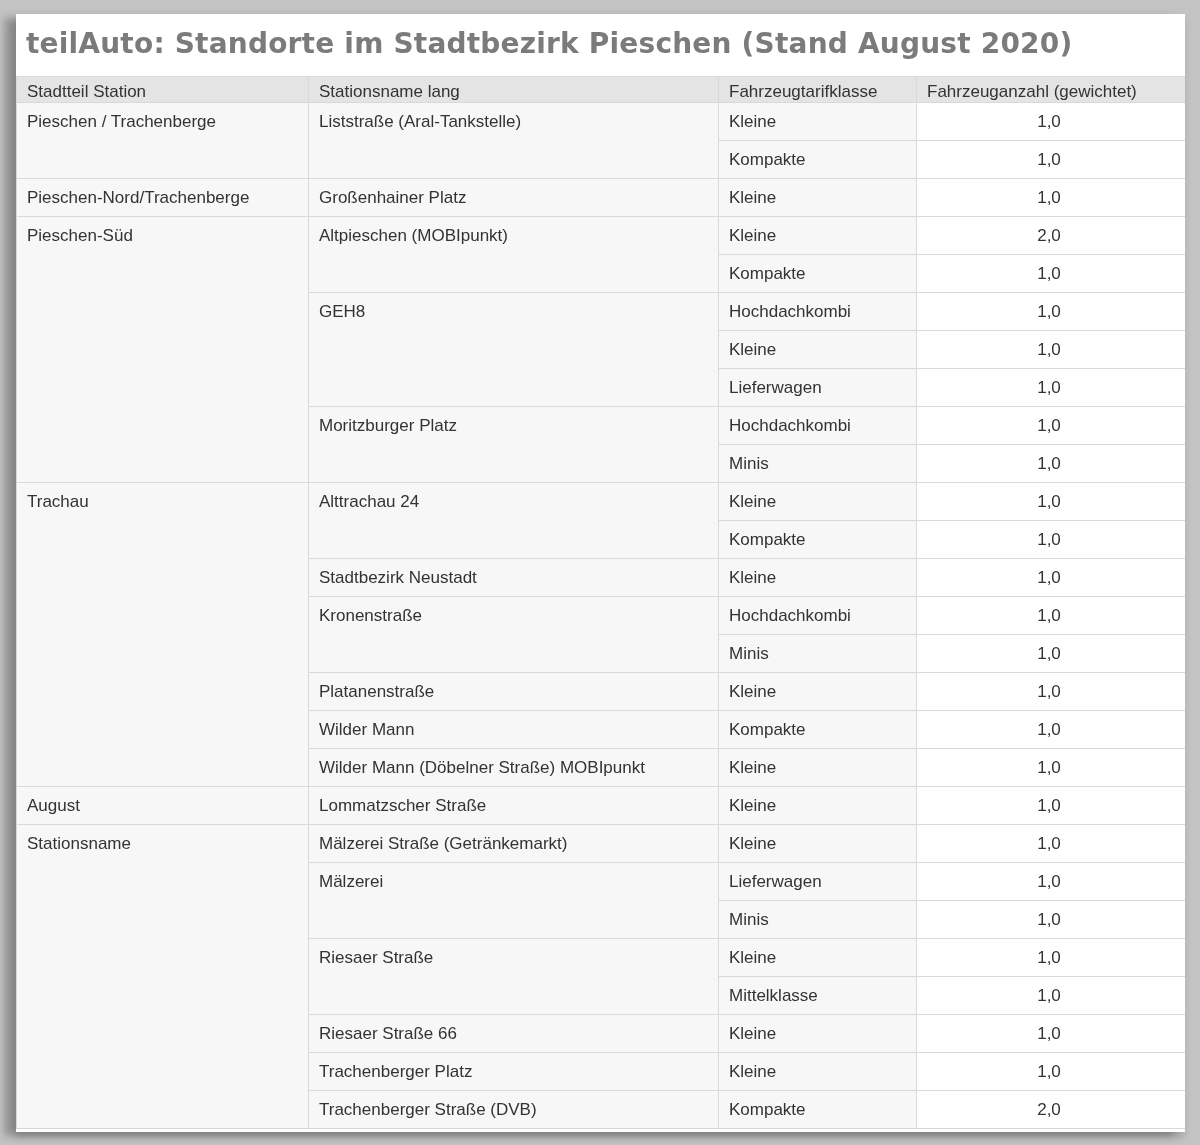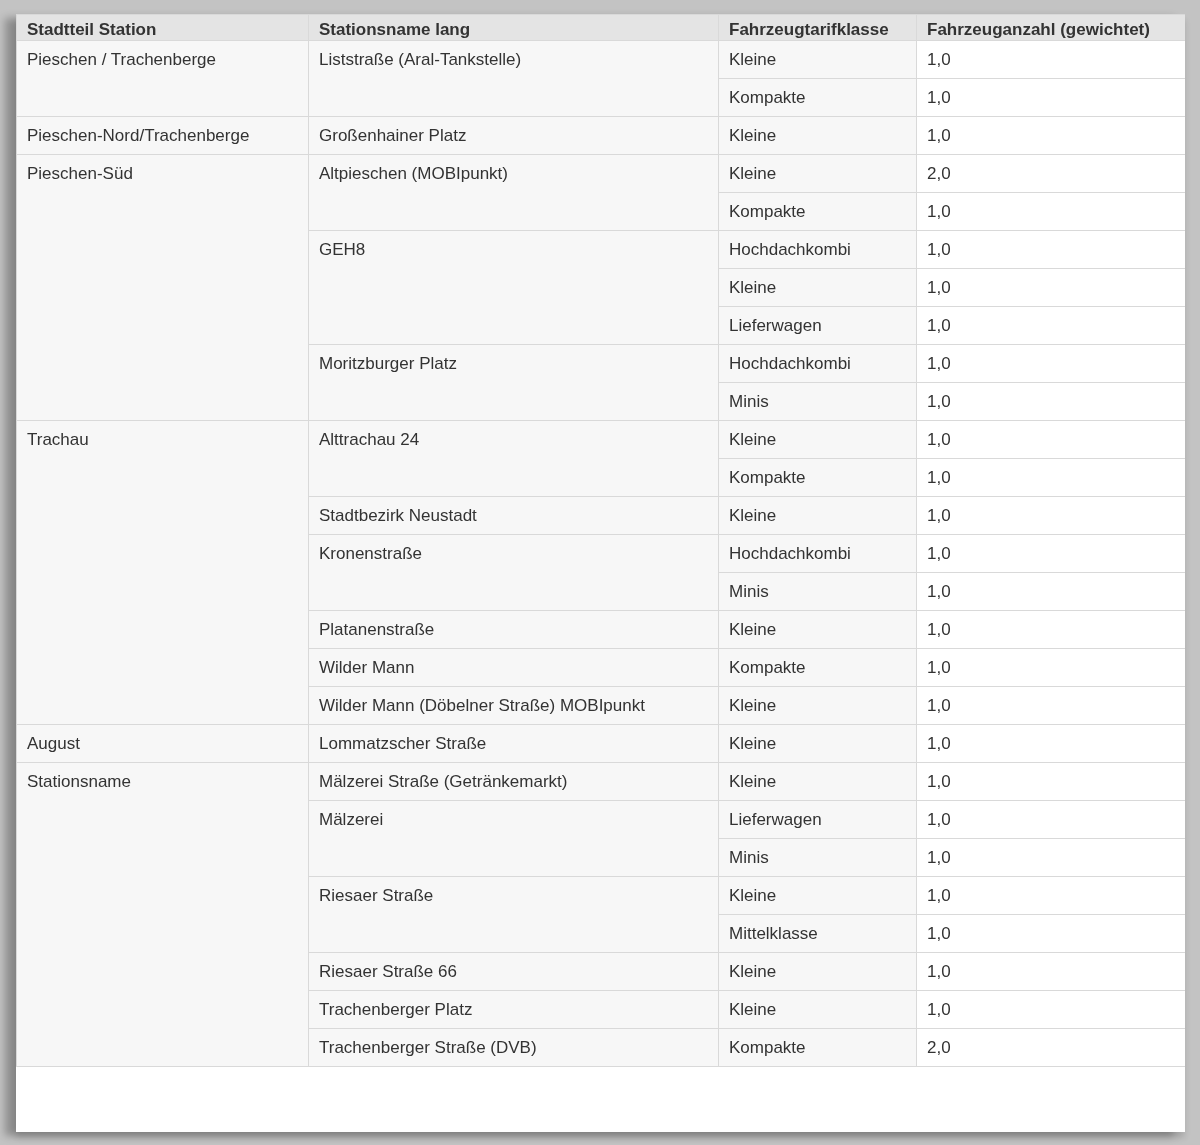--- a/index.html
+++ b/index.html
@@ -47,40 +47,41 @@
     border: 1px solid var(--border-color, #d9d9d9);
     vertical-align: top;
     text-align: left;
     padding: 9px 10px 0 10px;
     overflow: hidden;
     white-space: nowrap;
   }
   table.stations thead th {
     height: 20px;
     background: var(--header-bg, #e4e4e4);
-    font-weight: bold;
+    font-weight: normal;
     padding-top: 5px;
     margin-top: 12px;
   }
   table.stations tbody tr { height: 38px; }
   table.stations tbody th {
     background: var(--label-cell-bg, #f7f7f7);
     font-weight: normal;
   }
   table.stations tbody td.num {
     background: var(--value-cell-bg, #ffffff);
     font-weight: normal;
-    text-align: left;
+    text-align: center;
     padding-right: 14px;
   }
 </style>
 </head>
 <body>
 
 <div class="card">
+  <div class="page-title">teilAuto: Standorte im Stadtbezirk Pieschen (Stand August 2020)</div>
   <table class="stations">
     <colgroup>
       <col class="c1">
         <col class="c2">
         <col class="c3">
         <col class="c4">
     </colgroup>
     <thead>
       <tr>
         <th>Stadtteil Station</th>

